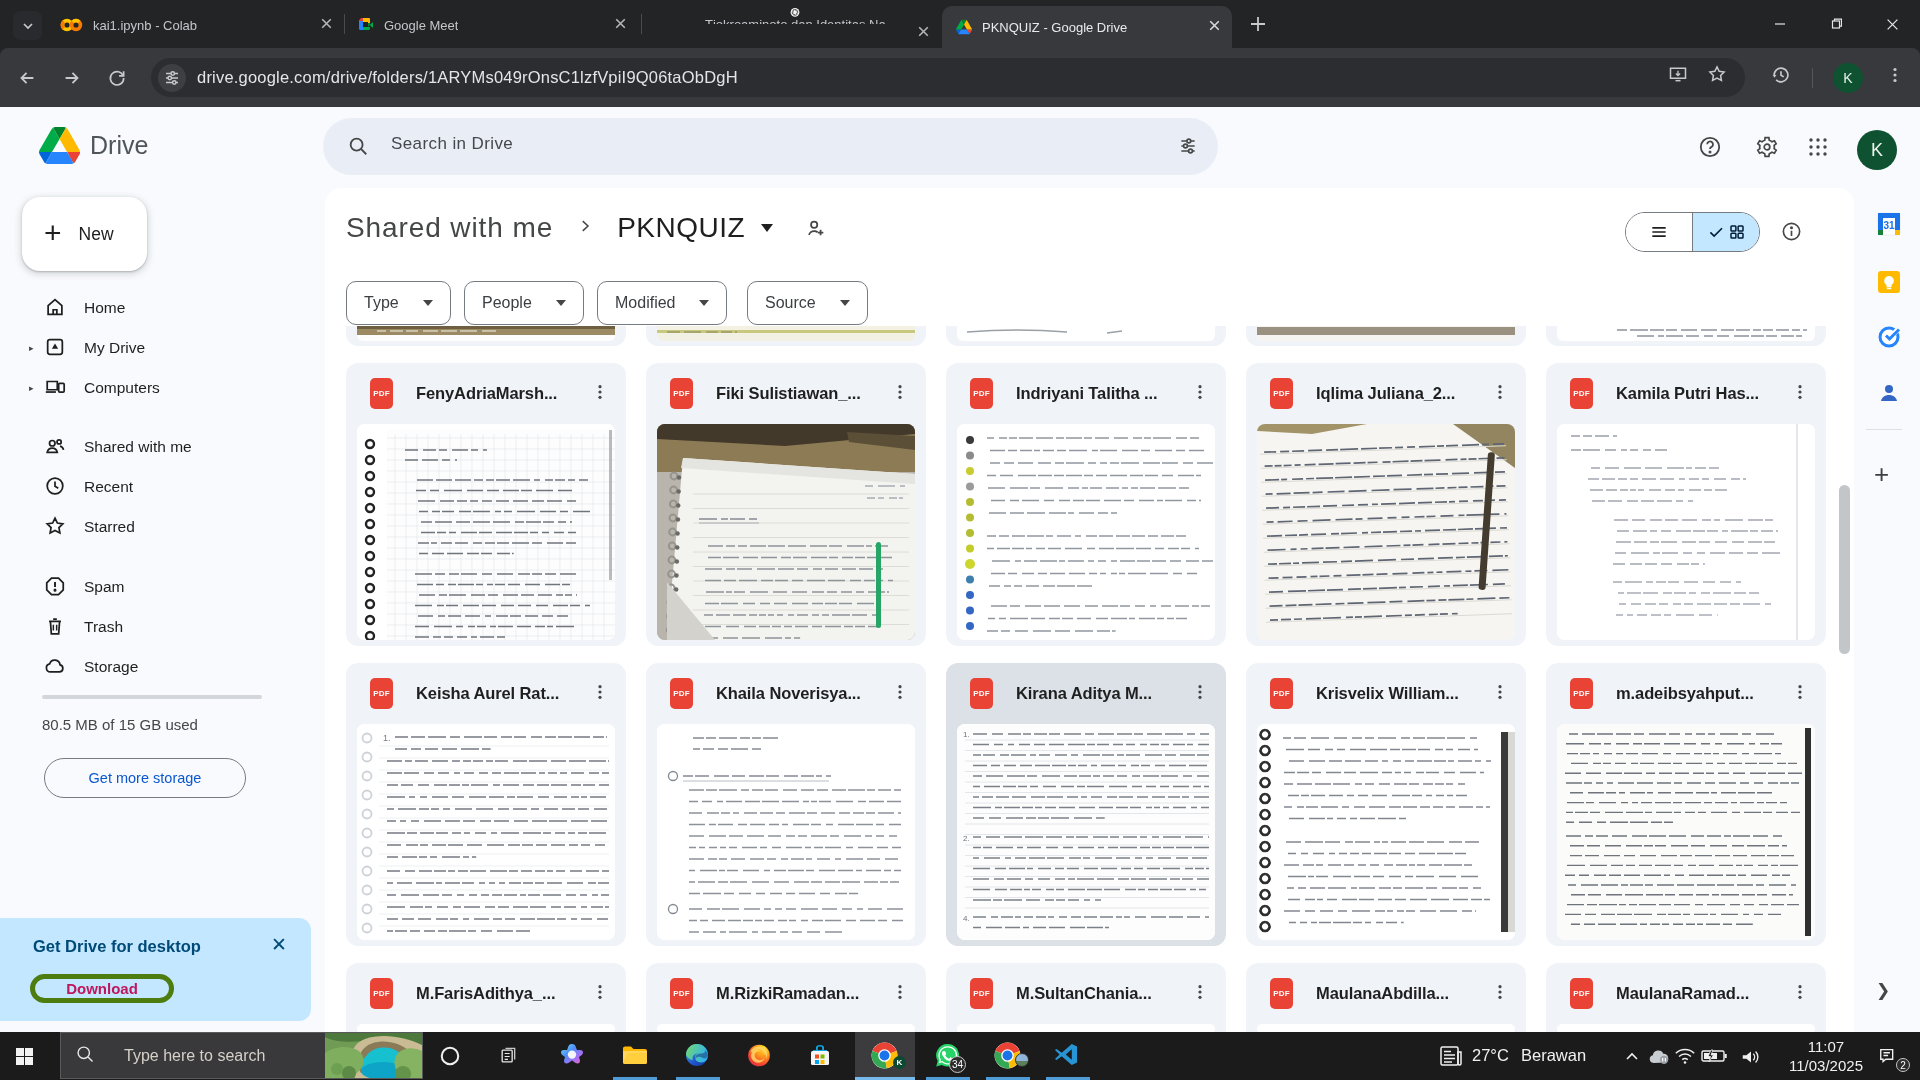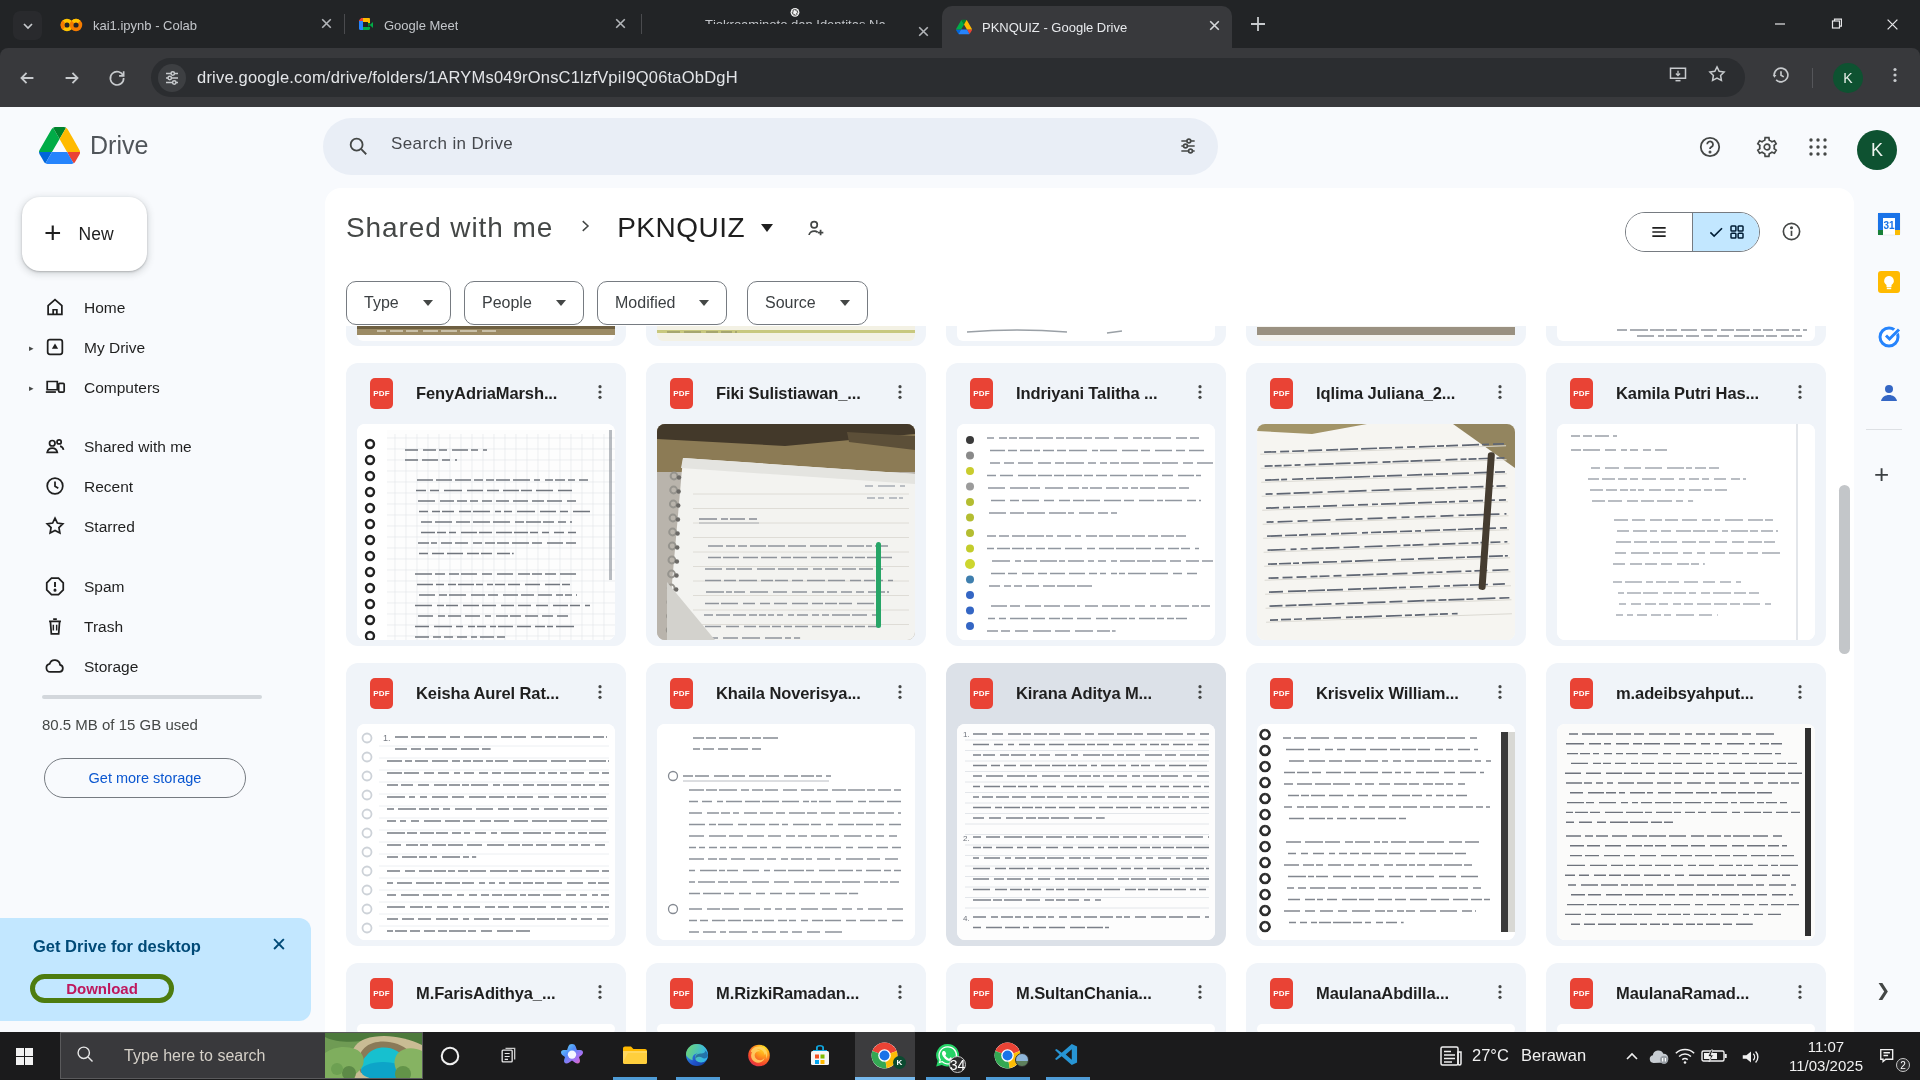--- a/index.html
+++ b/index.html
@@ -86,21 +86,21 @@
 
 #taskbar { position:absolute; left:0; top:1032px; width:1920px; height:48px; background:#1b1b1c; }
 #tstart { position:absolute; left:0; top:0; width:48px; height:48px; display:flex; align-items:center; justify-content:center; }
 #tsearchbox { position:absolute; left:60px; top:0px; width:363px; height:47px; background:#39393c; border:1px solid #5a5a5c; display:flex; align-items:center; }
 #tsearchbox .mg { margin-left:14px; }
 #tsearchbox .txt { margin-left:29px; font-size:16px; color:#d5d0c8; }
 #bingimg { position:absolute; right:0; top:0; width:97px; height:45px; overflow:hidden; }
 .tbi { position:absolute; top:10px; z-index:4; }
 .tslot { position:absolute; top:0; width:60px; height:48px; background:#3c3c3e; }
 .tbu { position:absolute; top:45px; height:3px; z-index:5; }
-.tbbadge { position:absolute; top:24px; width:17px; height:17px; border-radius:50%; background:#2c2c2d; border:1px solid #c8c8c8; color:#fff; font-size:14px; display:flex; align-items:center; justify-content:center; z-index:6; }
+.tbbadge { position:absolute; top:24px; width:17px; height:17px; border-radius:50%; background:#2c2c2d; border:1px solid #c8c8c8; color:#fff; font-size:10px; display:flex; align-items:center; justify-content:center; z-index:6; }
 .trayicon { position:absolute; top:15px; }
 #tclock { position:absolute; left:1768px; top:5px; width:116px; text-align:center; color:#f0f0f0; font-size:15px; line-height:19px; }
 </style></head>
 <body>
 <div id="stage">
 
   <div id="tabstrip">
     <div id="tabchev">
         <svg width="14" height="14" viewBox="0 0 14 14" fill="none" stroke="#c7cacd" stroke-width="1.7">
           <path d="M3 5l4 4 4-4"></path>

